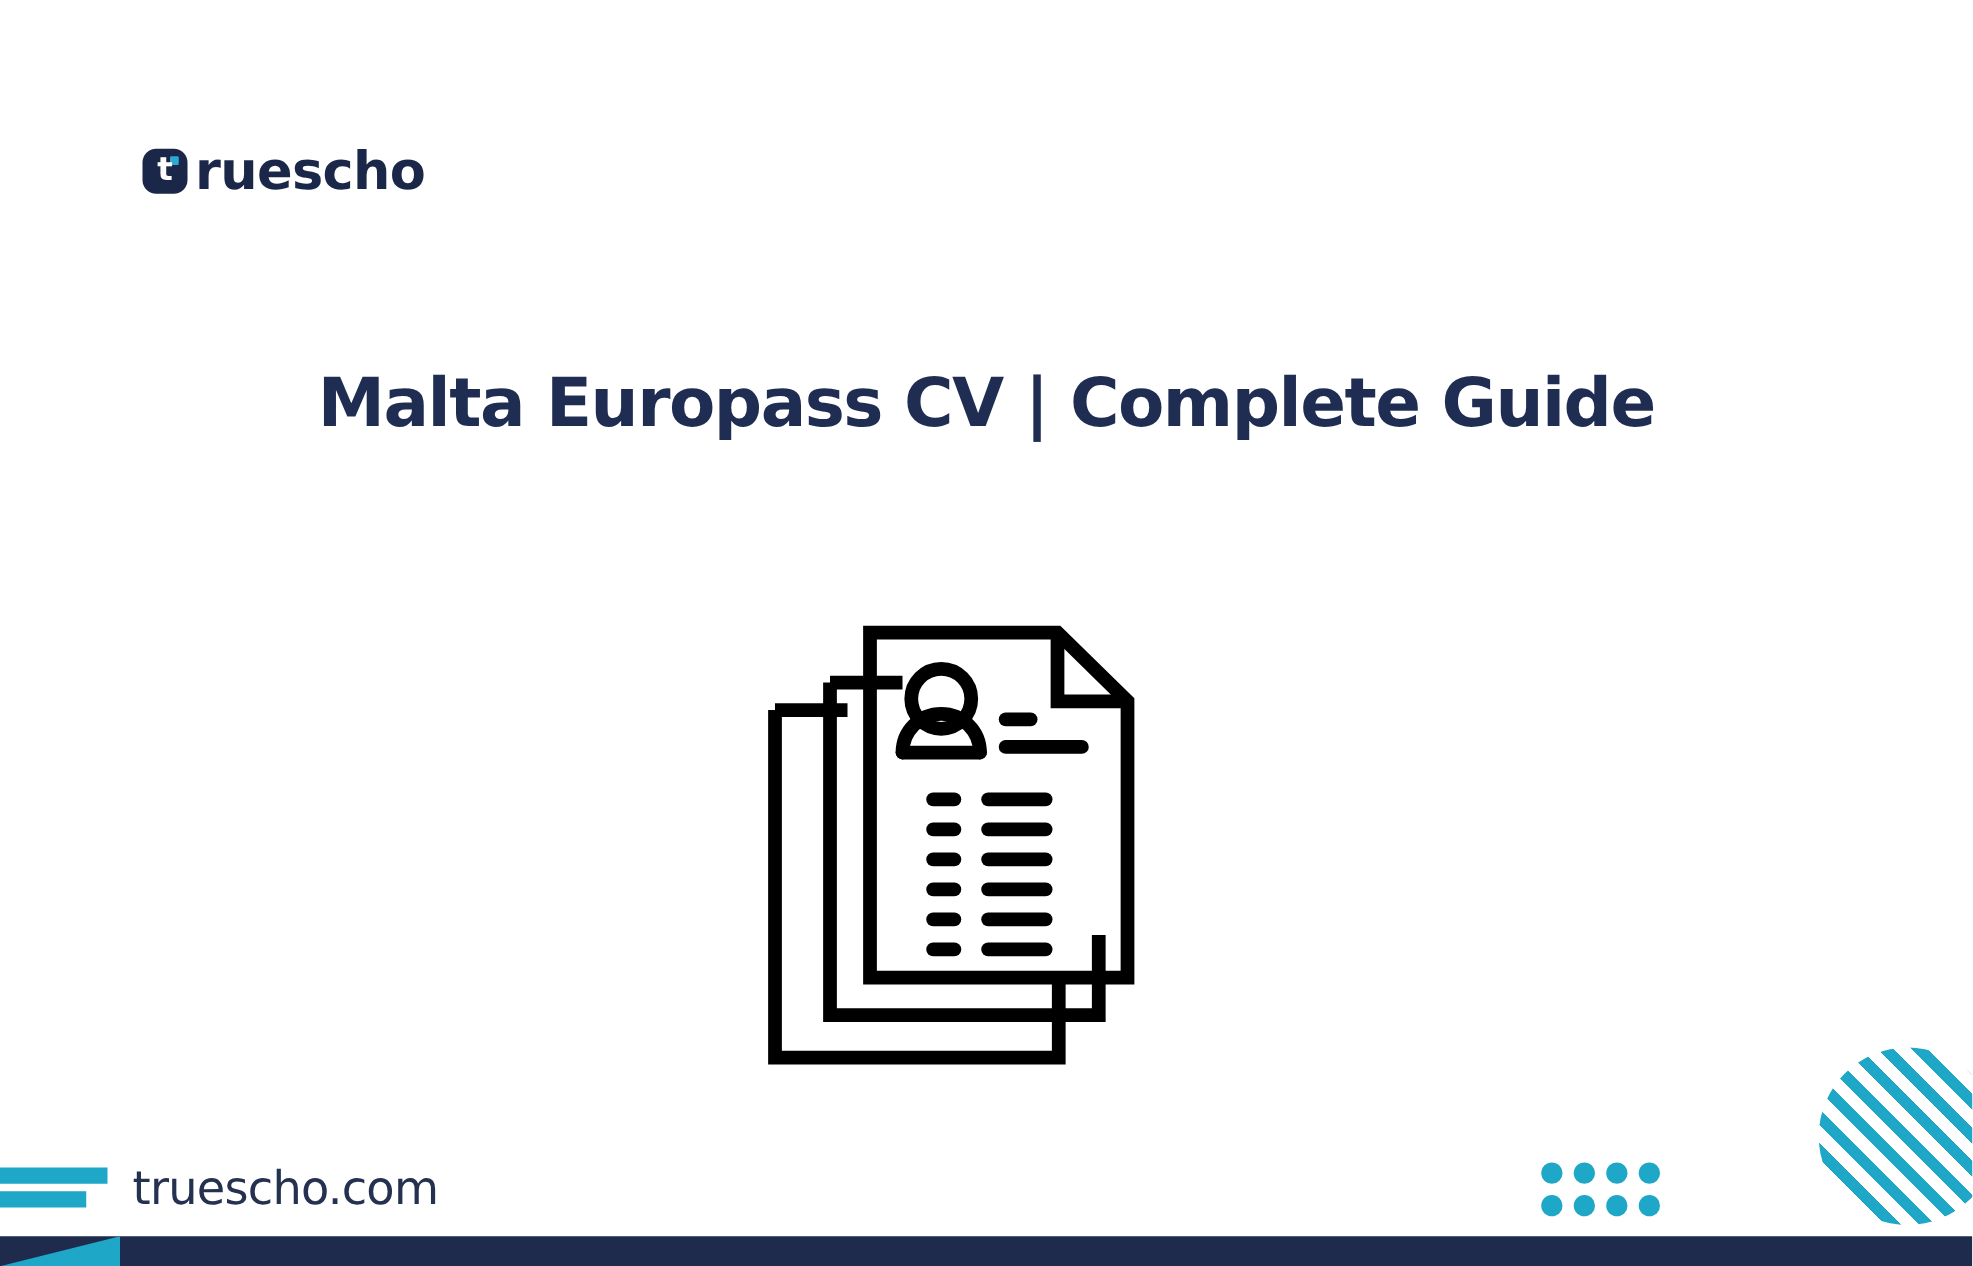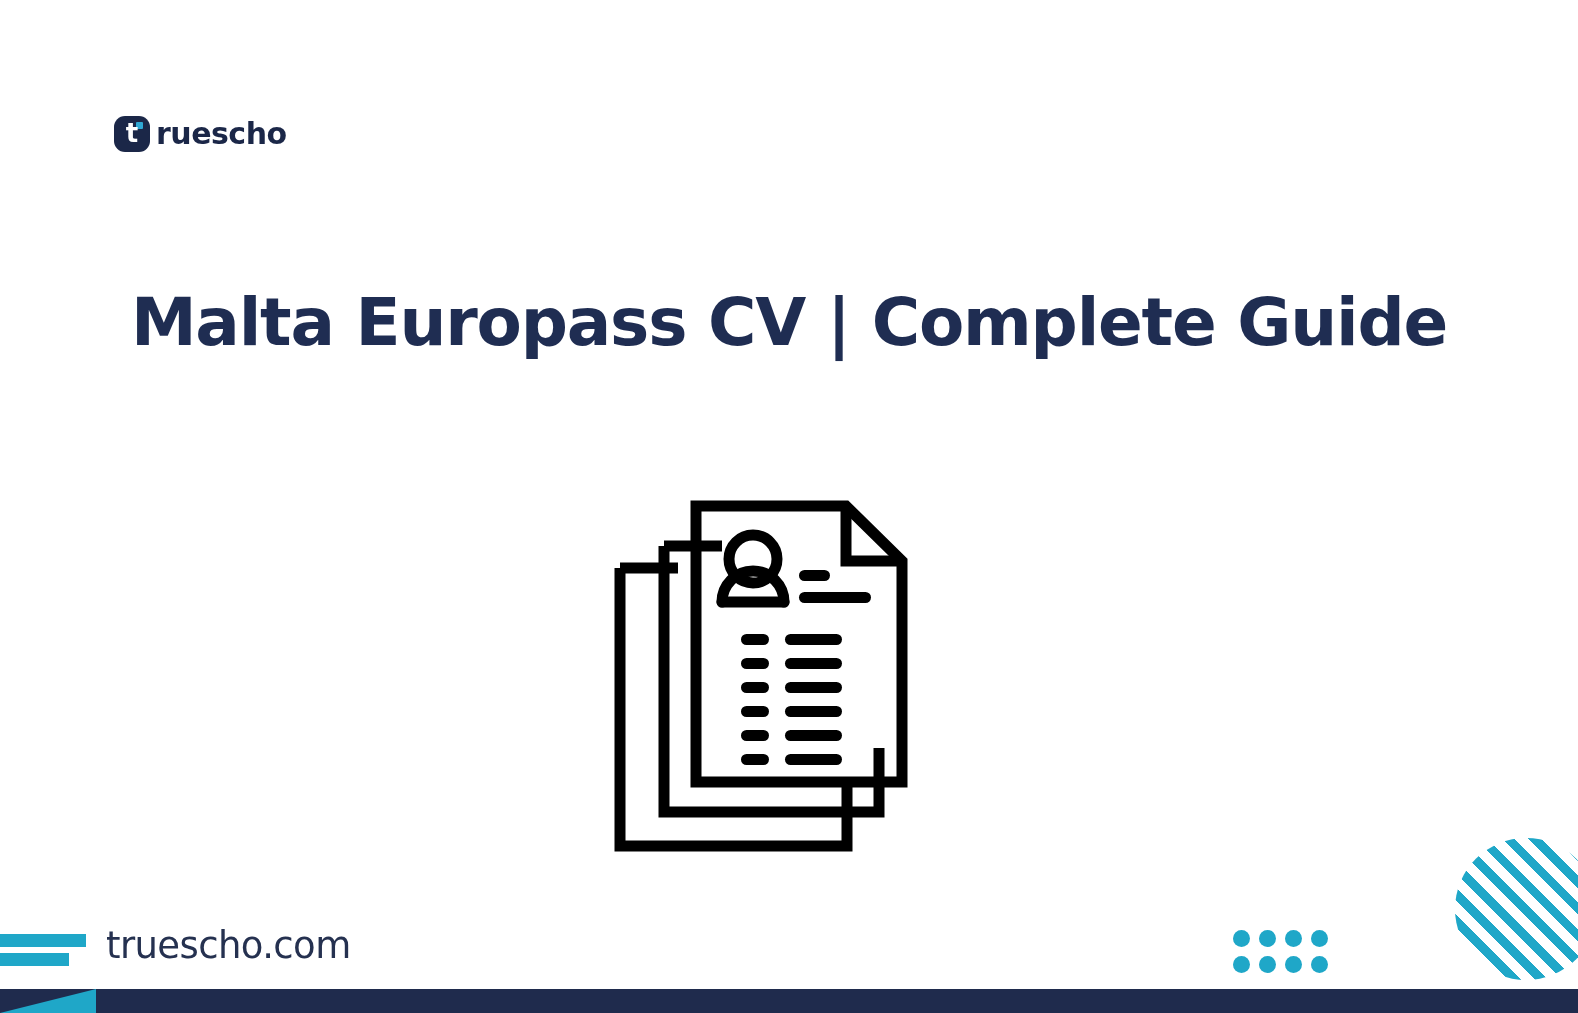--- a/index.html
+++ b/index.html
@@ -56,39 +56,39 @@
     right: 7px;
     top: 6px;
     width: 7px;
     height: 7px;
     background: #2fa8d4;
     border-radius: 1px;
   }
   .brand-word {
     color: #1b2748;
     font-family: "DejaVu Sans", sans-serif;
-    font-size: 30px;
+    font-size: 42px;
     font-weight: 700;
     letter-spacing: -0.5px;
     line-height: 1;
   }
 
   
   .title-block {
     position: absolute;
     left: 0;
     right: 0;
     top: 284px;
     text-align: center;
     padding: 0 120px;
   }
   .title-line {
     color: #1f2d52;
     font-family: "DejaVu Sans", sans-serif;
-    font-size: 66px;
+    font-size: 54px;
     font-weight: 700;
     line-height: 77px;
     letter-spacing: -1.2px;
     white-space: nowrap;
   }
 
   
   .hero-icon {
     position: absolute;
     left: 614px;
@@ -97,21 +97,21 @@
     height: 360px;
   }
   .hero-icon svg { display: block; width: 100%; height: 100%; }
 
   
   .footer-brand {
     position: absolute;
     left: 0px;
     top: 925px;
     display: flex;
-    align-items: flex-start;
+    align-items: flex-end;
   }
   .footer-bars {
     width: 88px;
     position: relative;
     height: 42px;
     flex: none;
   }
   .footer-bars .bar {
     position: absolute;
     background: #1fa7c8;

